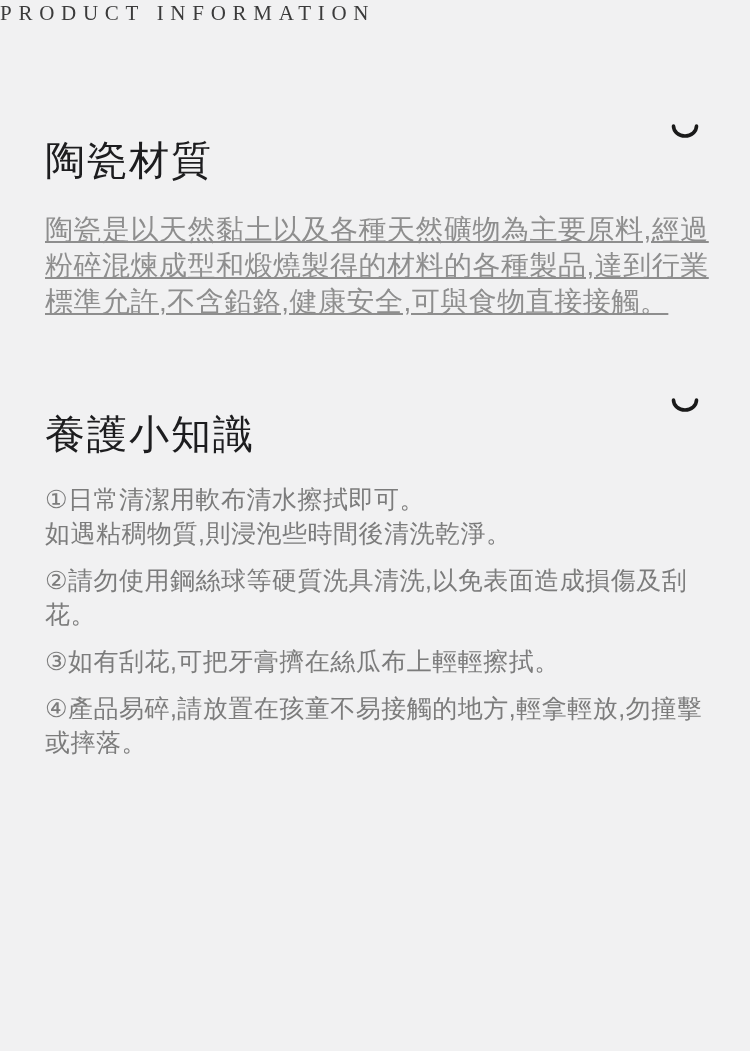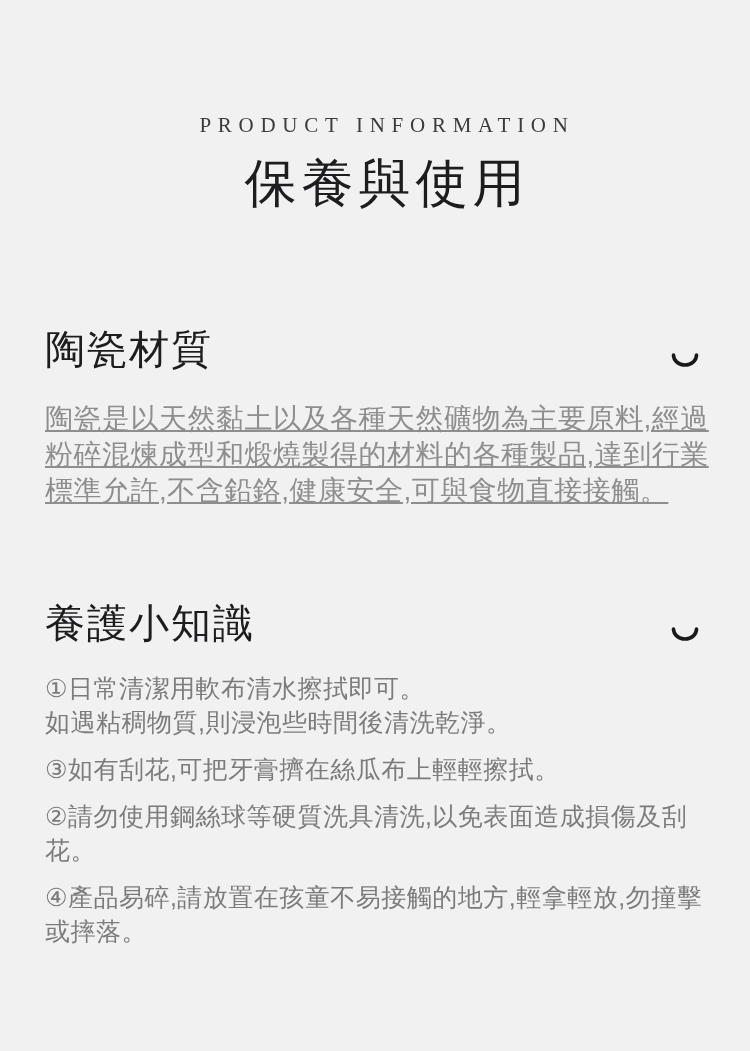--- a/index.html
+++ b/index.html
@@ -9,23 +9,20 @@
   .page {
     position: relative;
     width: 750px;
     height: 1051px;
     background: #f1f1f2;
     overflow: hidden;
     font-family: "Liberation Sans", "DejaVu Sans", sans-serif;
     box-sizing: border-box;
   }
   .header {
-    padding-top: 112px;
-    text-align: center;
-    margin-left: 24px;
   }
   .eyebrow {
     font-family: "Liberation Serif", "DejaVu Serif", serif;
     font-size: 21px;
     letter-spacing: 0.32em;
     color: #3b3b3b;
     line-height: 1.25;
   }
   .page-title {
     margin-top: 14px;
@@ -39,21 +36,21 @@
     padding: 0 40px 0 45px;
   }
   .section-material {
     margin-top: 110px;
   }
   .section-care {
     margin-top: 90px;
   }
   .section-header {
     display: flex;
-    align-items: flex-end;
+    align-items: flex-start;
     justify-content: space-between;
   }
   .section-heading {
     font-size: 40px;
     font-weight: 300;
     letter-spacing: 2px;
     color: #1d1d1f;
     line-height: 1.2;
     margin: 0;
   }
@@ -85,21 +82,20 @@
     margin-bottom: 0;
   }
 </style>
 </head>
 <body>
 
 <div class="page">
 
   <div class="header">
     <div class="eyebrow">PRODUCT INFORMATION</div>
-    <div class="page-title">保養與使用</div>
   </div>
 
   <div class="section section-material">
     <div class="section-header">
       <h2 class="section-heading">陶瓷材質</h2>
       <span class="curve-icon">
         <svg width="30" height="18" viewBox="0 0 30 18">
           <path d="M3.5 4 A 11.5 10 0 0 0 26.5 4" fill="none" stroke="#1a1a1a" stroke-width="3.6" stroke-linecap="round"></path>
         </svg>
       </span>
@@ -112,19 +108,19 @@
       <h2 class="section-heading">養護小知識</h2>
       <span class="curve-icon">
         <svg width="30" height="18" viewBox="0 0 30 18">
           <path d="M3.5 4 A 11.5 10 0 0 0 26.5 4" fill="none" stroke="#1a1a1a" stroke-width="3.6" stroke-linecap="round"></path>
         </svg>
       </span>
     </div>
     <div class="tips">
       <div class="tip">①日常清潔用軟布清水擦拭即可。
 如遇粘稠物質,則浸泡些時間後清洗乾淨。</div>
+      <div class="tip">②請勿使用鋼絲球等硬質洗具清洗,以免表面造成損傷及刮花。</div>
       <div class="tip">③如有刮花,可把牙膏擠在絲瓜布上輕輕擦拭。</div>
-      <div class="tip">②請勿使用鋼絲球等硬質洗具清洗,以免表面造成損傷及刮花。</div>
       <div class="tip">④產品易碎,請放置在孩童不易接觸的地方,輕拿輕放,勿撞擊或摔落。</div>
     </div>
   </div>
 
 </div>
 
 </body></html>

